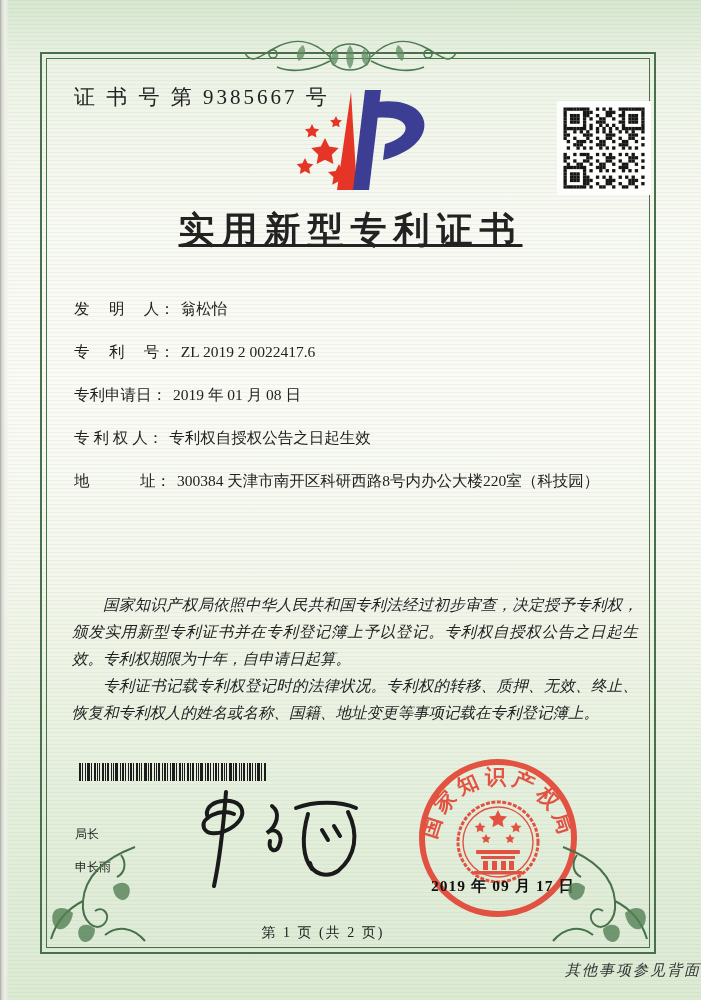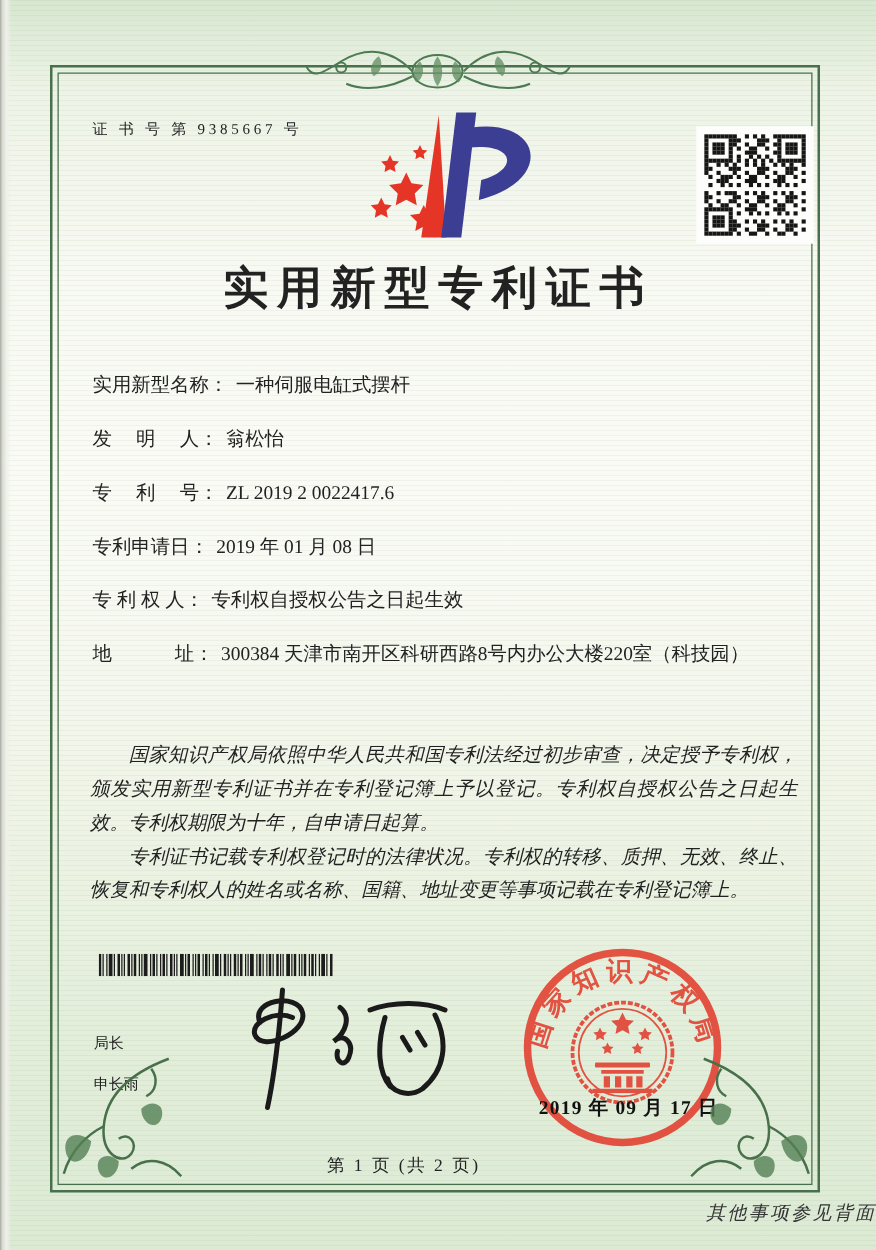--- a/index.html
+++ b/index.html
@@ -7,22 +7,22 @@
        font-family:"Liberation Serif","DejaVu Serif",serif;color:#222;}
   .page{position:relative;width:701px;height:1000px;
         background:linear-gradient(180deg,#d7e7d0 0%,#edf3e6 7%,#f8f9f3 22%,#fbfbf6 38%,#f6f8f0 52%,#edf3e4 68%,#e3eedb 82%,#dcead4 100%);}
   .page::before{content:"";position:absolute;inset:0;pointer-events:none;
         background:repeating-linear-gradient(180deg,rgba(104,146,96,0.08) 0 1px,rgba(0,0,0,0) 1px 4px);}
   .page::after{content:"";position:absolute;top:0;left:0;bottom:0;width:9px;pointer-events:none;
         background:linear-gradient(90deg,#a7aaa0 0,#d9dcd2 2px,#eef0e9 5px,rgba(255,255,255,0) 9px);}
   .frame{position:absolute;left:40px;top:52px;width:612px;height:898px;
         border:2.5px solid #47704b;outline:1px solid #47704b;outline-offset:-7px;}
   .abs{position:absolute;}
-  .cert-no{left:74px;top:95px;font-size:12px;letter-spacing:3px;}
-  .title{left:0;top:206px;width:701px;text-align:center;font-size:36px;font-weight:700;letter-spacing:7px;}
+  .cert-no{left:74px;top:83px;font-size:21px;letter-spacing:3px;}
+  .title{left:0;top:206px;width:701px;text-align:center;font-size:36px;font-weight:700;letter-spacing:7px;text-decoration:underline;}
   .fields{left:74px;top:298px;width:560px;font-size:15.5px;}
   .row{margin-bottom:21px;line-height:22px;}
   .lbl{display:inline-block;vertical-align:top;white-space:nowrap;}
   .val{display:inline-block;vertical-align:top;max-width:462px;margin-left:6px;}
   .lbl2{display:inline-block;vertical-align:top;margin-left:44px;white-space:nowrap;}
   .paragraphs{left:72px;top:591px;width:566px;font-size:15.5px;line-height:27px;
         text-align:justify;font-style:italic;}
   .paragraphs p{margin:0;text-indent:2em;}
   .director{left:75px;top:818px;font-family:"Liberation Sans","DejaVu Sans",sans-serif;
         font-size:12px;line-height:33px;color:#1d1d1d;}
@@ -357,21 +357,20 @@
       <rect x="14" y="26" width="1.02" height="1.02" fill="#161616"></rect>
       <rect x="17" y="26" width="1.02" height="1.02" fill="#161616"></rect>
       <rect x="20" y="26" width="1.02" height="1.02" fill="#161616"></rect>
       <rect x="21" y="26" width="1.02" height="1.02" fill="#161616"></rect>
       <rect x="24" y="26" width="1.02" height="1.02" fill="#161616"></rect>
     </svg>
 
   <div class="abs title">实用新型专利证书</div>
 
   <div class="abs fields">
-      <div class="row"><span class="lbl">实用新型名称：</span><span class="val">一种伺服电缸式摆杆</span></div>
       <div class="row"><span class="lbl">发　 明　 人：</span><span class="val">翁松怡</span></div>
       <div class="row"><span class="lbl">专　 利　 号：</span><span class="val">ZL 2019 2 0022417.6</span></div>
       <div class="row"><span class="lbl">专利申请日：</span><span class="val">2019 年 01 月 08 日</span></div>
       <div class="row"><span class="lbl">专 利 权 人：</span><span class="val">专利权自授权公告之日起生效</span></div>
       <div class="row"><span class="lbl">地　　　 址：</span><span class="val">300384 天津市南开区科研西路8号内办公大楼220室（科技园）</span></div>
     </div>
 
   <div class="abs paragraphs">
       <p>国家知识产权局依照中华人民共和国专利法经过初步审查，决定授予专利权，颁发实用新型专利证书并在专利登记簿上予以登记。专利权自授权公告之日起生效。专利权期限为十年，自申请日起算。</p>
       <p>专利证书记载专利权登记时的法律状况。专利权的转移、质押、无效、终止、恢复和专利权人的姓名或名称、国籍、地址变更等事项记载在专利登记簿上。</p>

